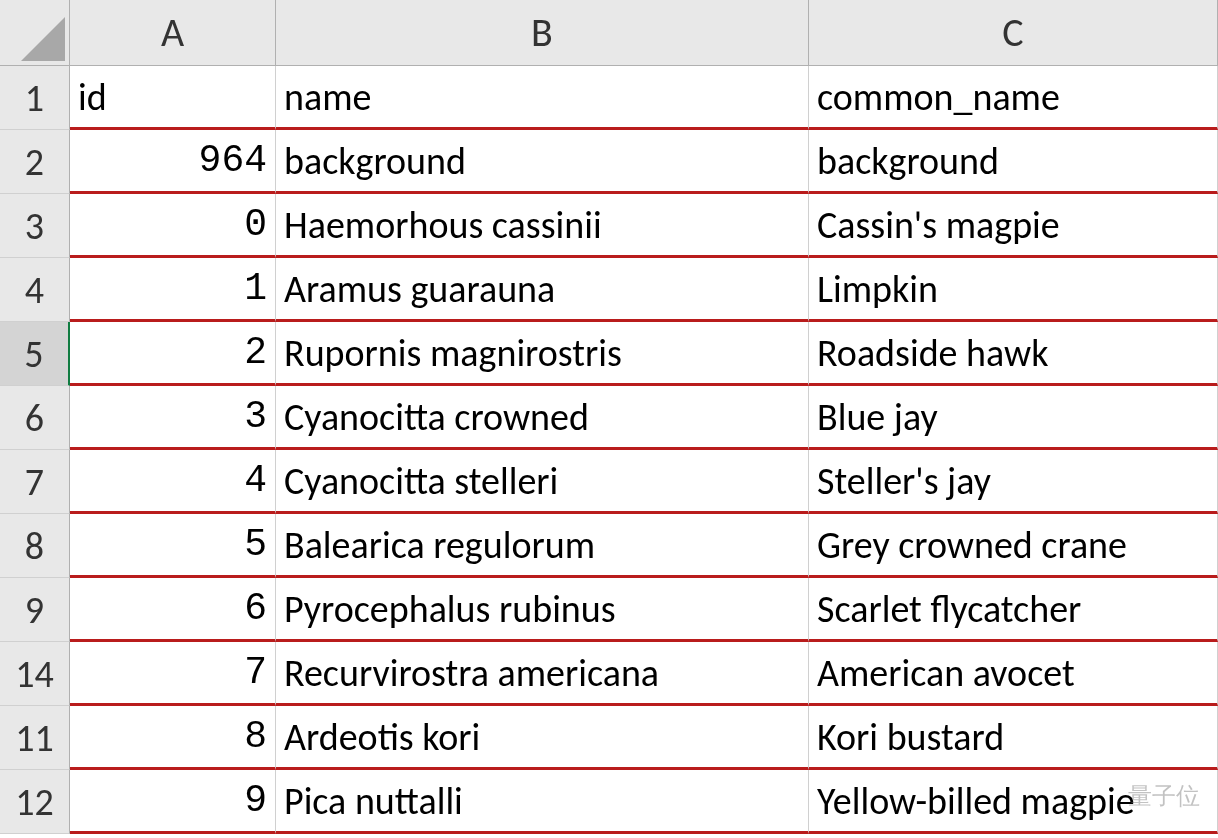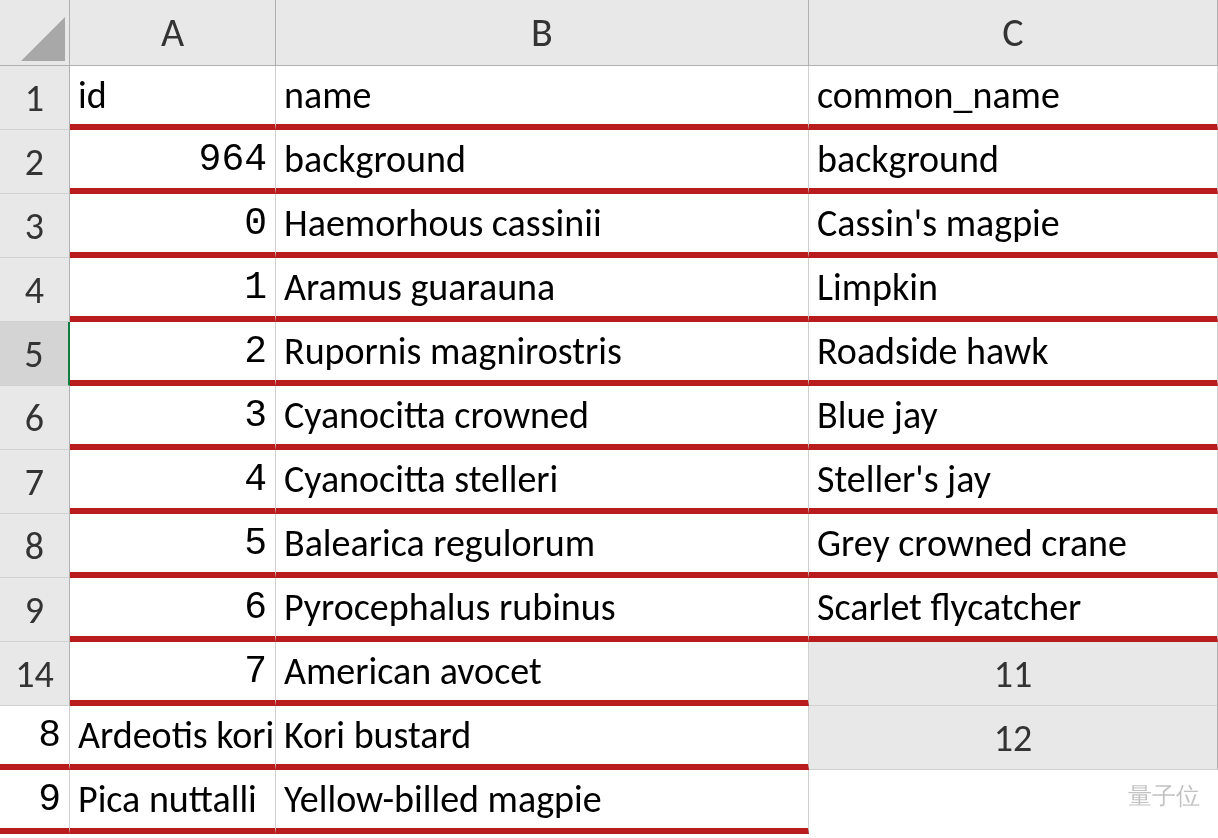--- a/index.html
+++ b/index.html
@@ -60,21 +60,21 @@
       font-size: 38px;
       color: #333;
     }
     .row-header.selected {
       background: #d4d4d4;
       border-right: 2px solid #107c41;
     }
     .cell {
       height: 64px;
       border-right: 1px solid #d0d0d0;
-      border-bottom: 6px solid #b91c1c;
+      border-bottom: 3px solid #b91c1c;
       display: flex;
       align-items: center;
       padding: 0 8px;
       font-size: 38px;
       color: #000;
       white-space: nowrap;
       overflow: hidden;
       background: #fff;
     }
     .cell.align-right {
@@ -145,20 +145,21 @@
   <div class="cell align-left">Balearica regulorum</div>
   <div class="cell align-left">Grey crowned crane</div>
 
   <div class="row-header">9</div>
   <div class="cell align-right">6</div>
   <div class="cell align-left">Pyrocephalus rubinus</div>
   <div class="cell align-left">Scarlet flycatcher</div>
 
   <div class="row-header">14</div>
   <div class="cell align-right">7</div>
+  <div class="cell align-left">Recurvirostra americana</div>
   <div class="cell align-left">American avocet</div>
 
   <div class="row-header">11</div>
   <div class="cell align-right">8</div>
   <div class="cell align-left">Ardeotis kori</div>
   <div class="cell align-left">Kori bustard</div>
 
   <div class="row-header">12</div>
   <div class="cell align-right">9</div>
   <div class="cell align-left">Pica nuttalli</div>

